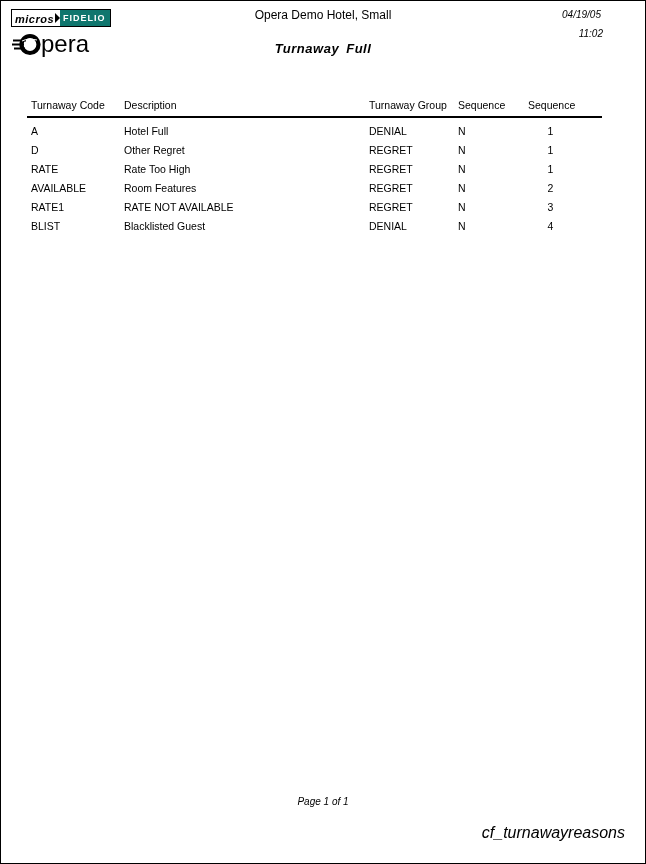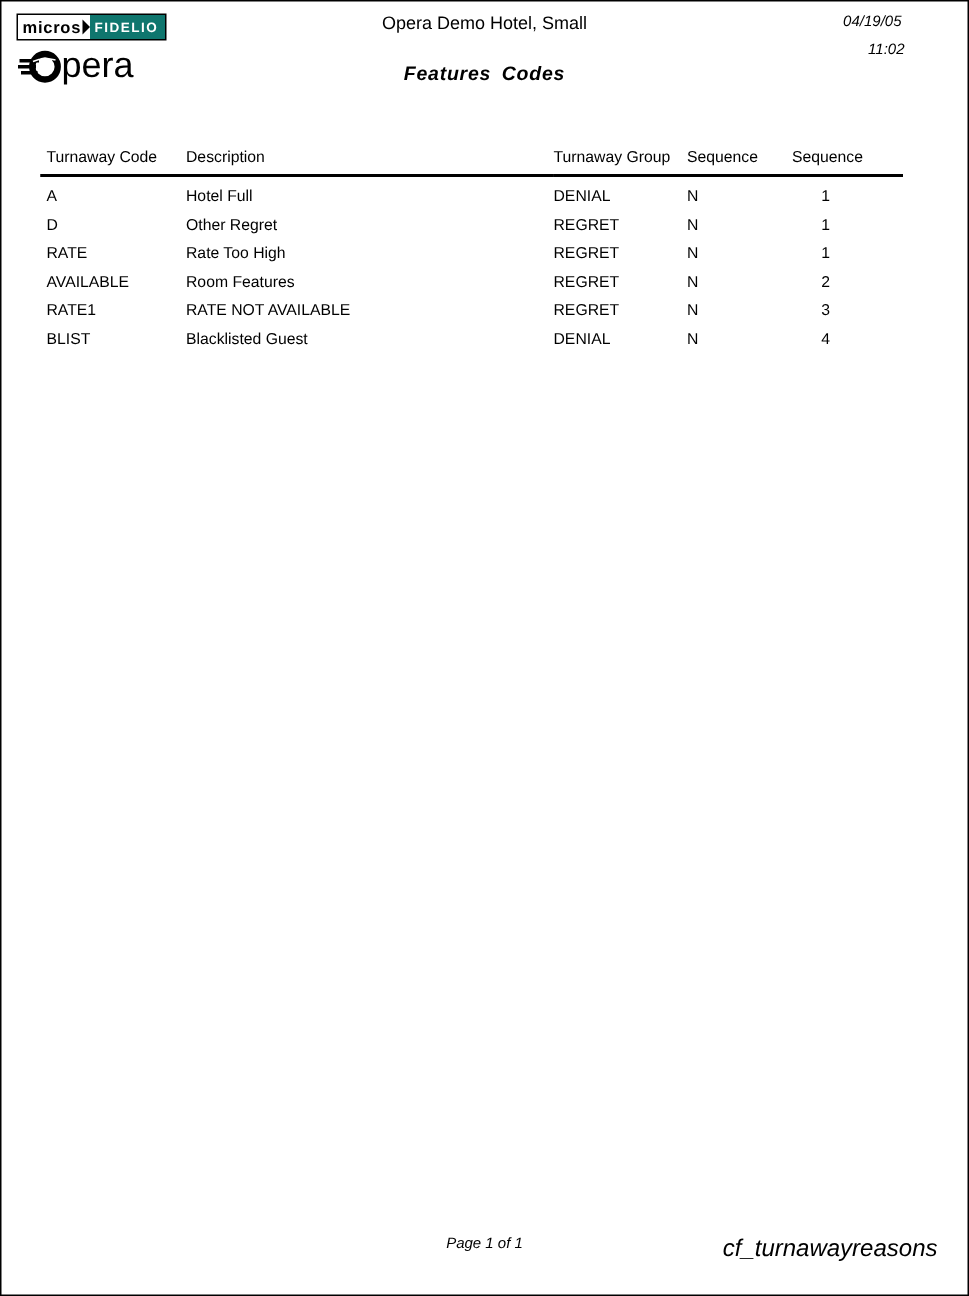--- a/index.html
+++ b/index.html
@@ -9,21 +9,21 @@
     font-family:"Liberation Sans", sans-serif; overflow:hidden;
   }
 
   
   .logo-box {
     position:absolute; left:10px; top:8px; height:18px; box-sizing:border-box;
     display:flex; align-items:stretch; border:1px solid #000; background:#fff;
   }
   .logo-micros {
     font-weight:bold; font-size:11px; letter-spacing:0.5px;
-    padding:1px 1px 0 3px; display:flex; align-items:center;
+    padding:1px 1px 0 3px; display:flex; align-items:center;font-style:italic;
   }
   .logo-arrow {
     width:0; height:0; align-self:center;
     border-left:5px solid #000; border-top:5px solid transparent; border-bottom:5px solid transparent;
   }
   .logo-fidelio {
     background:#0f766e; color:#fff; font-weight:bold; font-size:9px; letter-spacing:1px;
     padding:0 4px 0 3px; display:flex; align-items:center;
   }
 
@@ -54,21 +54,21 @@
   }
   table.codes th {
     text-align:left; font-weight:normal; white-space:nowrap;
     padding:2px 0 5px 0; border-bottom:2px solid #000; font-size:10.5px;
   }
   table.codes td { padding:7px 0 0 0; line-height:12px; white-space:nowrap; }
   table.codes th:first-child, table.codes td:first-child { padding-left:4px; }
   table.codes th.c-seq, table.codes td.c-seq { text-align:center; padding-right:29px; }
 
   
-  .page-info { position:absolute; top:823px; left:0; right:0; text-align:center; font-style:italic; font-size:10px; }
+  .page-info { position:absolute; top:795px; left:0; right:0; text-align:center; font-style:italic; font-size:10px; }
   .report-id { position:absolute; top:823px; right:20px; font-style:italic; font-size:16px; }
 </style>
 </head>
 <body>
 
 <div class="page">
 
   <div class="logo-box">
     <span class="logo-micros">micros</span>
     <span class="logo-arrow"></span>
@@ -78,21 +78,21 @@
   <div class="opera-logo">
     <svg width="32" height="27" viewBox="0 0 32 27" aria-hidden="true">
       <path d="M1 9.5 H14 M0 13.5 H12 M2 17.5 H13" stroke="#000" stroke-width="2.2" fill="none"></path>
       <circle cx="18" cy="13.5" r="8.5" fill="none" stroke="#000" stroke-width="4.2"></circle>
       <path d="M10 10 Q16 7 25 9" stroke="#fff" stroke-width="1" fill="none"></path>
     </svg>
     <span class="opera-text">pera</span>
   </div>
 
   <div class="hotel-name">Opera Demo Hotel, Small</div>
-  <div class="report-title">Features Codes</div>
+  <div class="report-title">Turnaway Full</div>
   <div class="report-date">04/19/05</div>
   <div class="report-time">11:02</div>
 
   <table class="codes">
     <colgroup>
       <col style="width:97px">
         <col style="width:245px">
         <col style="width:89px">
         <col style="width:70px">
         <col style="width:74px">

